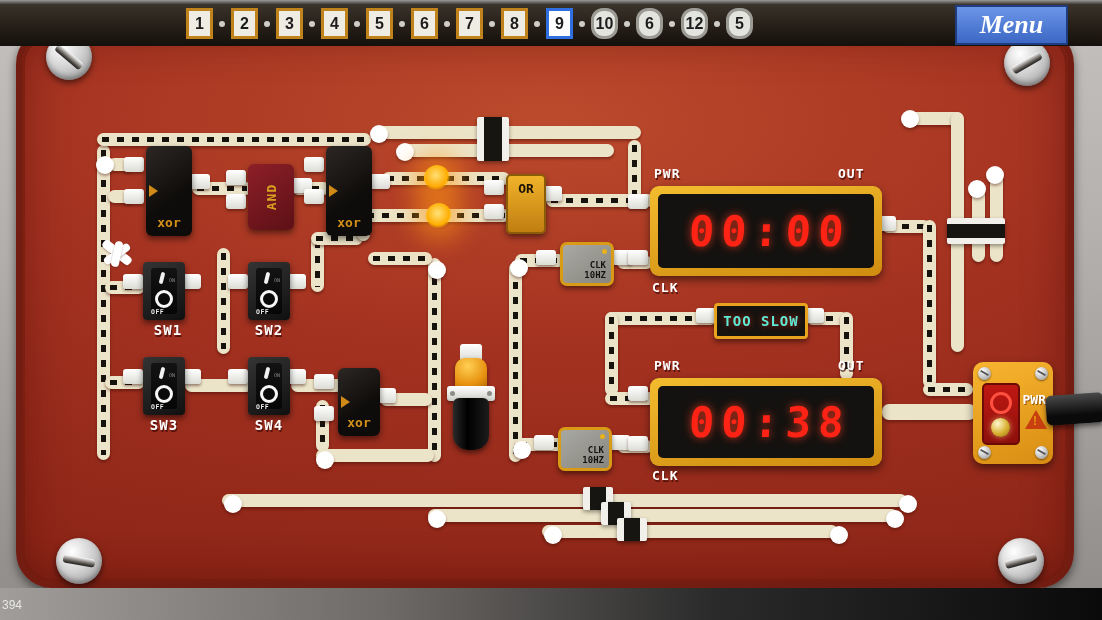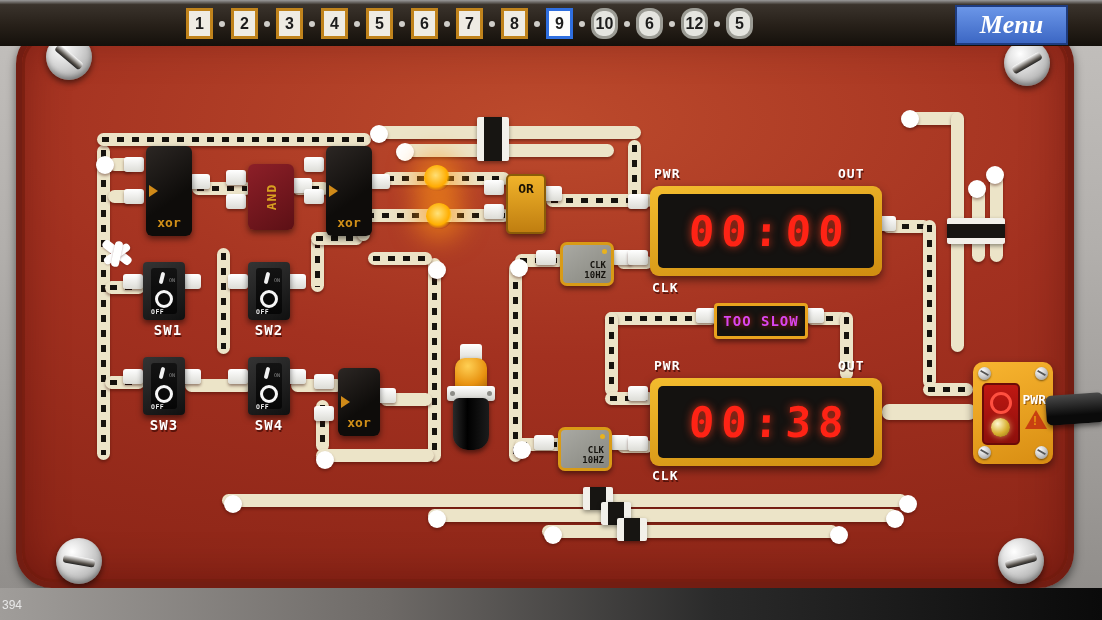--- a/index.html
+++ b/index.html
@@ -69,21 +69,21 @@
   .clk .clklbl{position:absolute;right:5px;bottom:3px;text-align:right;font:bold 9px "DejaVu Sans Mono",monospace;color:#15130e;line-height:1.05;}
 
   
   .timer{position:absolute;width:232px;background:linear-gradient(170deg,#f3bc2e,#cf8d10);border-radius:9px;box-shadow:0 4px 8px rgba(0,0,0,.5);padding:8px;box-sizing:border-box;}
   .timer .screen{width:100%;height:100%;background:#141210;border-radius:5px;display:flex;align-items:center;justify-content:center;}
   .timer .digits{font:bold 42px "DejaVu Sans Mono",monospace;color:#ff2315;letter-spacing:7px;padding-left:7px;transform:skewX(-3deg);text-shadow:0 0 9px rgba(255,60,30,.8);}
   .iolbl{position:absolute;font:bold 13px "DejaVu Sans Mono",monospace;color:#fff;text-shadow:1px 2px 0 rgba(60,10,5,.7);letter-spacing:1px;}
 
   
   #tooslow{left:714px;top:303px;width:94px;height:36px;background:#151310;border:3px solid #e8a31e;border-radius:4px;box-sizing:border-box;display:flex;align-items:center;justify-content:center;box-shadow:0 3px 5px rgba(0,0,0,.45);}
-  #tooslow span{font:bold 14px "DejaVu Sans Mono",monospace;color:#d946ef;letter-spacing:1px;text-shadow:0 0 6px rgba(255,40,20,.7);}
+  #tooslow span{font:bold 14px "DejaVu Sans Mono",monospace;color:#5eead4;letter-spacing:1px;text-shadow:0 0 6px rgba(255,40,20,.7);}
 
   
   .bandcomp-h{position:absolute;background:#171512;border-left:7px solid #f2f0ea;border-right:7px solid #f2f0ea;box-sizing:border-box;border-radius:2px;box-shadow:0 2px 4px rgba(0,0,0,.4);}
   .bandcomp-v{position:absolute;background:#171512;border-top:6px solid #f2f0ea;border-bottom:6px solid #f2f0ea;box-sizing:border-box;border-radius:2px;box-shadow:0 2px 4px rgba(0,0,0,.4);}
 
   
   #cap{left:447px;top:344px;width:48px;height:108px;}
   #cap .top-pad{position:absolute;left:13px;top:0;width:22px;height:18px;background:linear-gradient(180deg,#fff,#d8d8d2);border-radius:3px;}
   #cap .gold{position:absolute;left:8px;top:14px;width:32px;height:32px;background:radial-gradient(circle at 40% 25%,#ffd054,#e89210 60%,#a86408);border-radius:10px 10px 4px 4px;box-shadow:0 2px 4px rgba(0,0,0,.4);}
   #cap .clamp{position:absolute;left:0;top:42px;width:48px;height:15px;background:linear-gradient(180deg,#ffffff,#cfcfca);border-radius:3px;box-shadow:0 2px 3px rgba(0,0,0,.4);}

